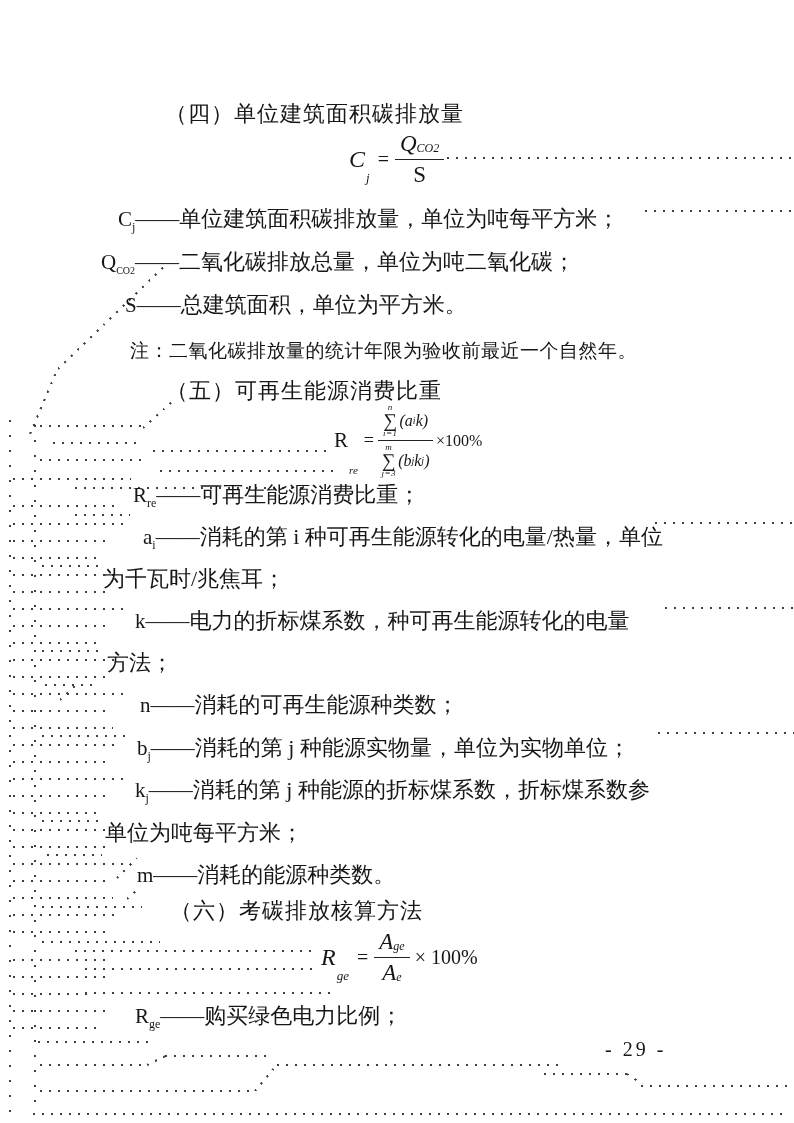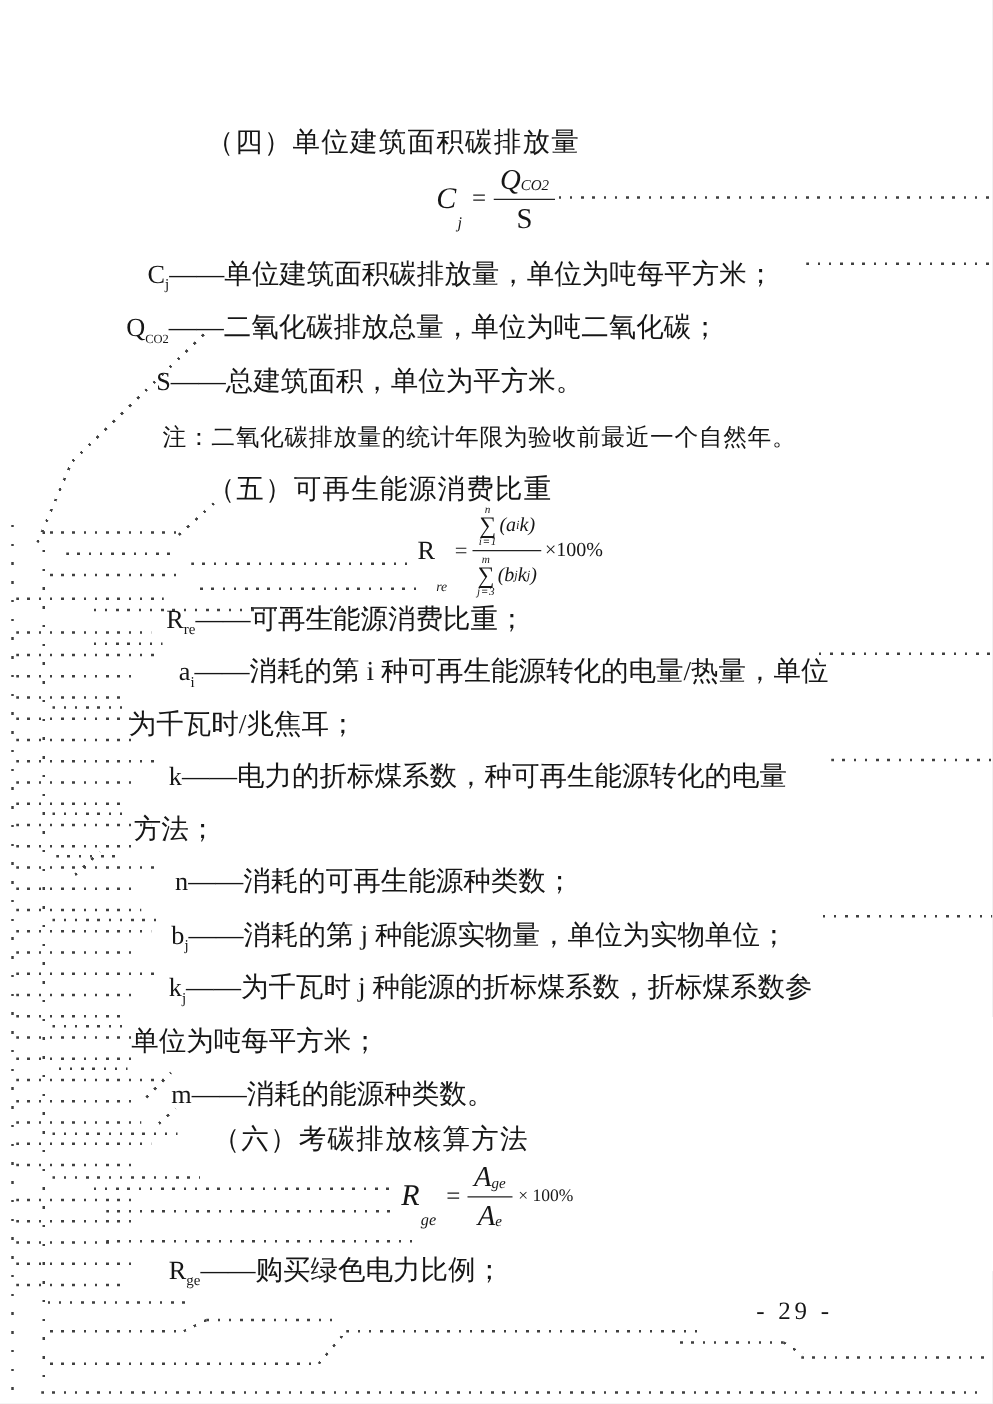--- a/index.html
+++ b/index.html
@@ -17,21 +17,21 @@
   .pagenum { position:absolute; font-size:20px; letter-spacing:3px; }
 
   
   .formula { position:absolute; display:flex; align-items:center; font-style:italic; }
   .formula .fsym { font-size:24px; }
   .formula .fsub { font-size:13px; align-self:flex-end; margin:0 2px 2px 1px; font-style:italic; }
   .formula .feq { font-size:20px; margin:0 6px; font-style:normal; }
   .frac { display:inline-flex; flex-direction:column; align-items:center; text-align:center; }
   .frac .num { display:flex; align-items:center; border-bottom:1.6px solid #222; padding:0 5px 2px 5px; }
   .frac .den { display:flex; align-items:center; padding-top:2px; }
-  .ftail { font-size:14px; margin-left:5px; font-style:normal; }
+  .ftail { font-size:20px; margin-left:5px; font-style:normal; }
 
   
   .fbig { font-size:23px; }
   .fsmall { font-size:12px; align-self:flex-end; margin-bottom:1px; font-style:italic; }
 
   
   .f5 .fsym { font-size:21px; font-style:normal; }
   .f5 .feq { font-size:18px; margin:0 4px; }
   .sum { display:inline-flex; flex-direction:column; align-items:center; line-height:1; font-style:normal; margin-right:2px; }
   .sum .lim { font-size:9px; font-style:italic; letter-spacing:0.5px; }
@@ -193,21 +193,21 @@
     <span class="ftail">×100%</span>
   </div>
 
   <div class="line def" style="left:133px;top:480px"><span class="dsym">R</span><sub class="dsub">re</sub><span>——可再生能源消费比重；</span></div>
   <div class="line def" style="left:143px;top:522px"><span class="dsym">a</span><sub class="dsub">i</sub><span>——消耗的第 i 种可再生能源转化的电量/热量，单位</span></div>
   <div class="line def" style="left:103px;top:564px"><span>为千瓦时/兆焦耳；</span></div>
   <div class="line def" style="left:135px;top:606px"><span class="dsym">k</span><span>——电力的折标煤系数，种可再生能源转化的电量</span></div>
   <div class="line def" style="left:107px;top:648px"><span>方法；</span></div>
   <div class="line def" style="left:140px;top:690px"><span class="dsym">n</span><span>——消耗的可再生能源种类数；</span></div>
   <div class="line def" style="left:137px;top:733px"><span class="dsym">b</span><sub class="dsub">j</sub><span>——消耗的第 j 种能源实物量，单位为实物单位；</span></div>
-  <div class="line def" style="left:135px;top:775px"><span class="dsym">k</span><sub class="dsub">j</sub><span>——为千瓦时 j 种能源的折标煤系数，折标煤系数参</span></div>
+  <div class="line def" style="left:135px;top:775px"><span class="dsym">k</span><sub class="dsub">j</sub><span>——消耗的第 j 种能源的折标煤系数，折标煤系数参</span></div>
   <div class="line def" style="left:105px;top:818px"><span>单位为吨每平方米；</span></div>
   <div class="line def" style="left:137px;top:860px"><span class="dsym">m</span><span>——消耗的能源种类数。</span></div>
 
   <div class="line heading" style="left:170px;top:896px">（六）考碳排放核算方法</div>
 
   <div class="formula" style="left:321px;top:929px">
     <span class="fsym">R</span>
       <span class="fsub">ge</span>
     <span class="feq">=</span>
     <span class="frac">

